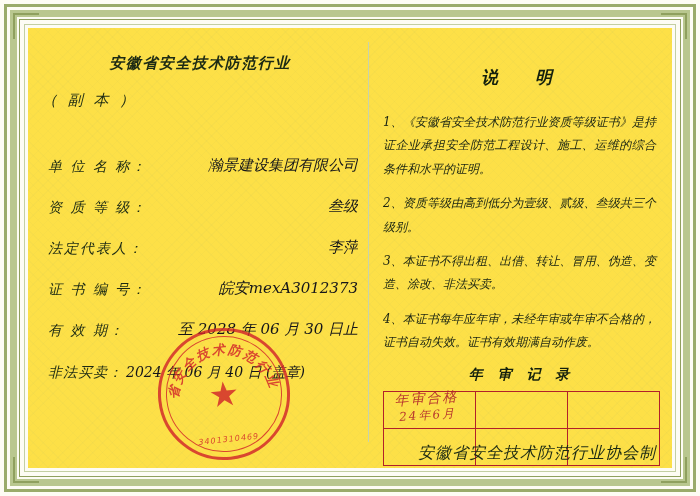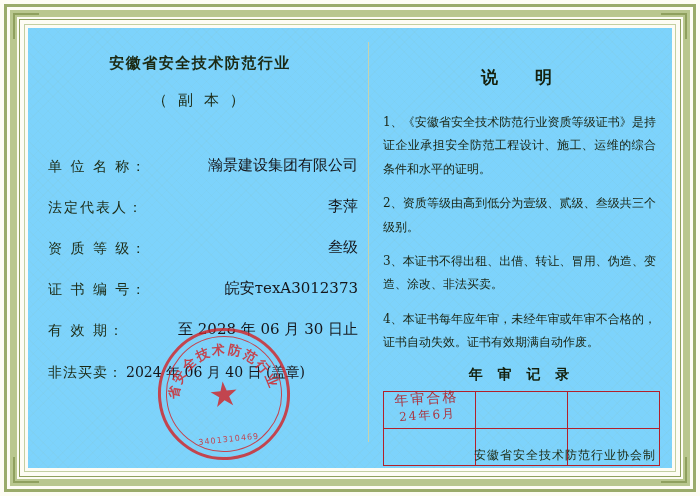--- a/index.html
+++ b/index.html
@@ -59,21 +59,22 @@
   }
   .corner.tl { left: 13px; top: 13px; border-right: none; border-bottom: none; }
   .corner.tr { right: 13px; top: 13px; border-left: none; border-bottom: none; }
   .corner.bl { left: 13px; bottom: 13px; border-right: none; border-top: none; }
   .corner.br { right: 13px; bottom: 13px; border-left: none; border-top: none; }
 
   .page {
     position: absolute;
     left: 28px; top: 28px; right: 28px; bottom: 28px;
     box-sizing: border-box;
-    background: #7dd3fc;
+    background: #fde047;
+    font-style: italic;
   }
 
   
   .texture {
     position: absolute;
     inset: 0;
     background-image:
       repeating-linear-gradient(45deg, rgba(150,170,110,0.05) 0 1px, transparent 1px 7px),
       repeating-linear-gradient(-45deg, rgba(150,170,110,0.05) 0 1px, transparent 1px 7px);
     pointer-events: none;
@@ -115,21 +116,21 @@
   .main-title {
     text-align: center;
     font-family: "DejaVu Serif", "Liberation Serif", serif;
     font-size: 31px;
     font-weight: bold;
     color: #14200d;
     letter-spacing: 6px;
     margin-top: 14px;
   }
   .sub-title {
-    text-align: center;
+    text-align: left;
     font-family: "DejaVu Serif", "Liberation Serif", serif;
     font-size: 15px;
     color: #1c2a14;
     letter-spacing: 3px;
     margin-top: 18px;
   }
 
   .fields {
     margin-top: 42px;
     padding-left: 6px;
@@ -296,21 +297,21 @@
   .review-stamp .date {
     font-size: 12px;
     margin-top: 3px;
   }
 
   .footer {
     position: absolute;
     right: 16px;
     bottom: 4px;
     font-family: "DejaVu Serif", "Liberation Serif", serif;
-    font-size: 12px;
+    font-size: 16px;
     color: #1c2a14;
     letter-spacing: 1px;
   }
 </style>
 </head>
 <body>
 
 <div class="certificate">
   <div class="border-outer"></div>
   <div class="border-mid"></div>
@@ -329,26 +330,26 @@
       <div class="col-left">
         <div class="org-line">安徽省安全技术防范行业</div>
         <div class="sub-title">（ 副 本 ）</div>
 
         <div class="fields">
           <div class="field-row">
             <span class="field-label w4">单 位 名 称：</span>
             <span class="field-value ink">瀚景建设集团有限公司</span>
           </div>
           <div class="field-row">
+            <span class="field-label w4">资 质 等 级：</span>
+            <span class="field-value ink">叁级</span>
+          </div>
+          <div class="field-row">
             <span class="field-label w4">法定代表人：</span>
             <span class="field-value ink">李萍</span>
-          </div>
-          <div class="field-row">
-            <span class="field-label w4">资 质 等 级：</span>
-            <span class="field-value ink">叁级</span>
           </div>
           <div class="field-row">
             <span class="field-label w4">证 书 编 号：</span>
             <span class="field-value ink">皖安техA3012373</span>
           </div>
           <div class="field-row">
             <span class="field-label w4">有 效 期：</span>
             <span class="field-value ink">至 2028 年 06 月 30 日止</span>
           </div>
         </div>

